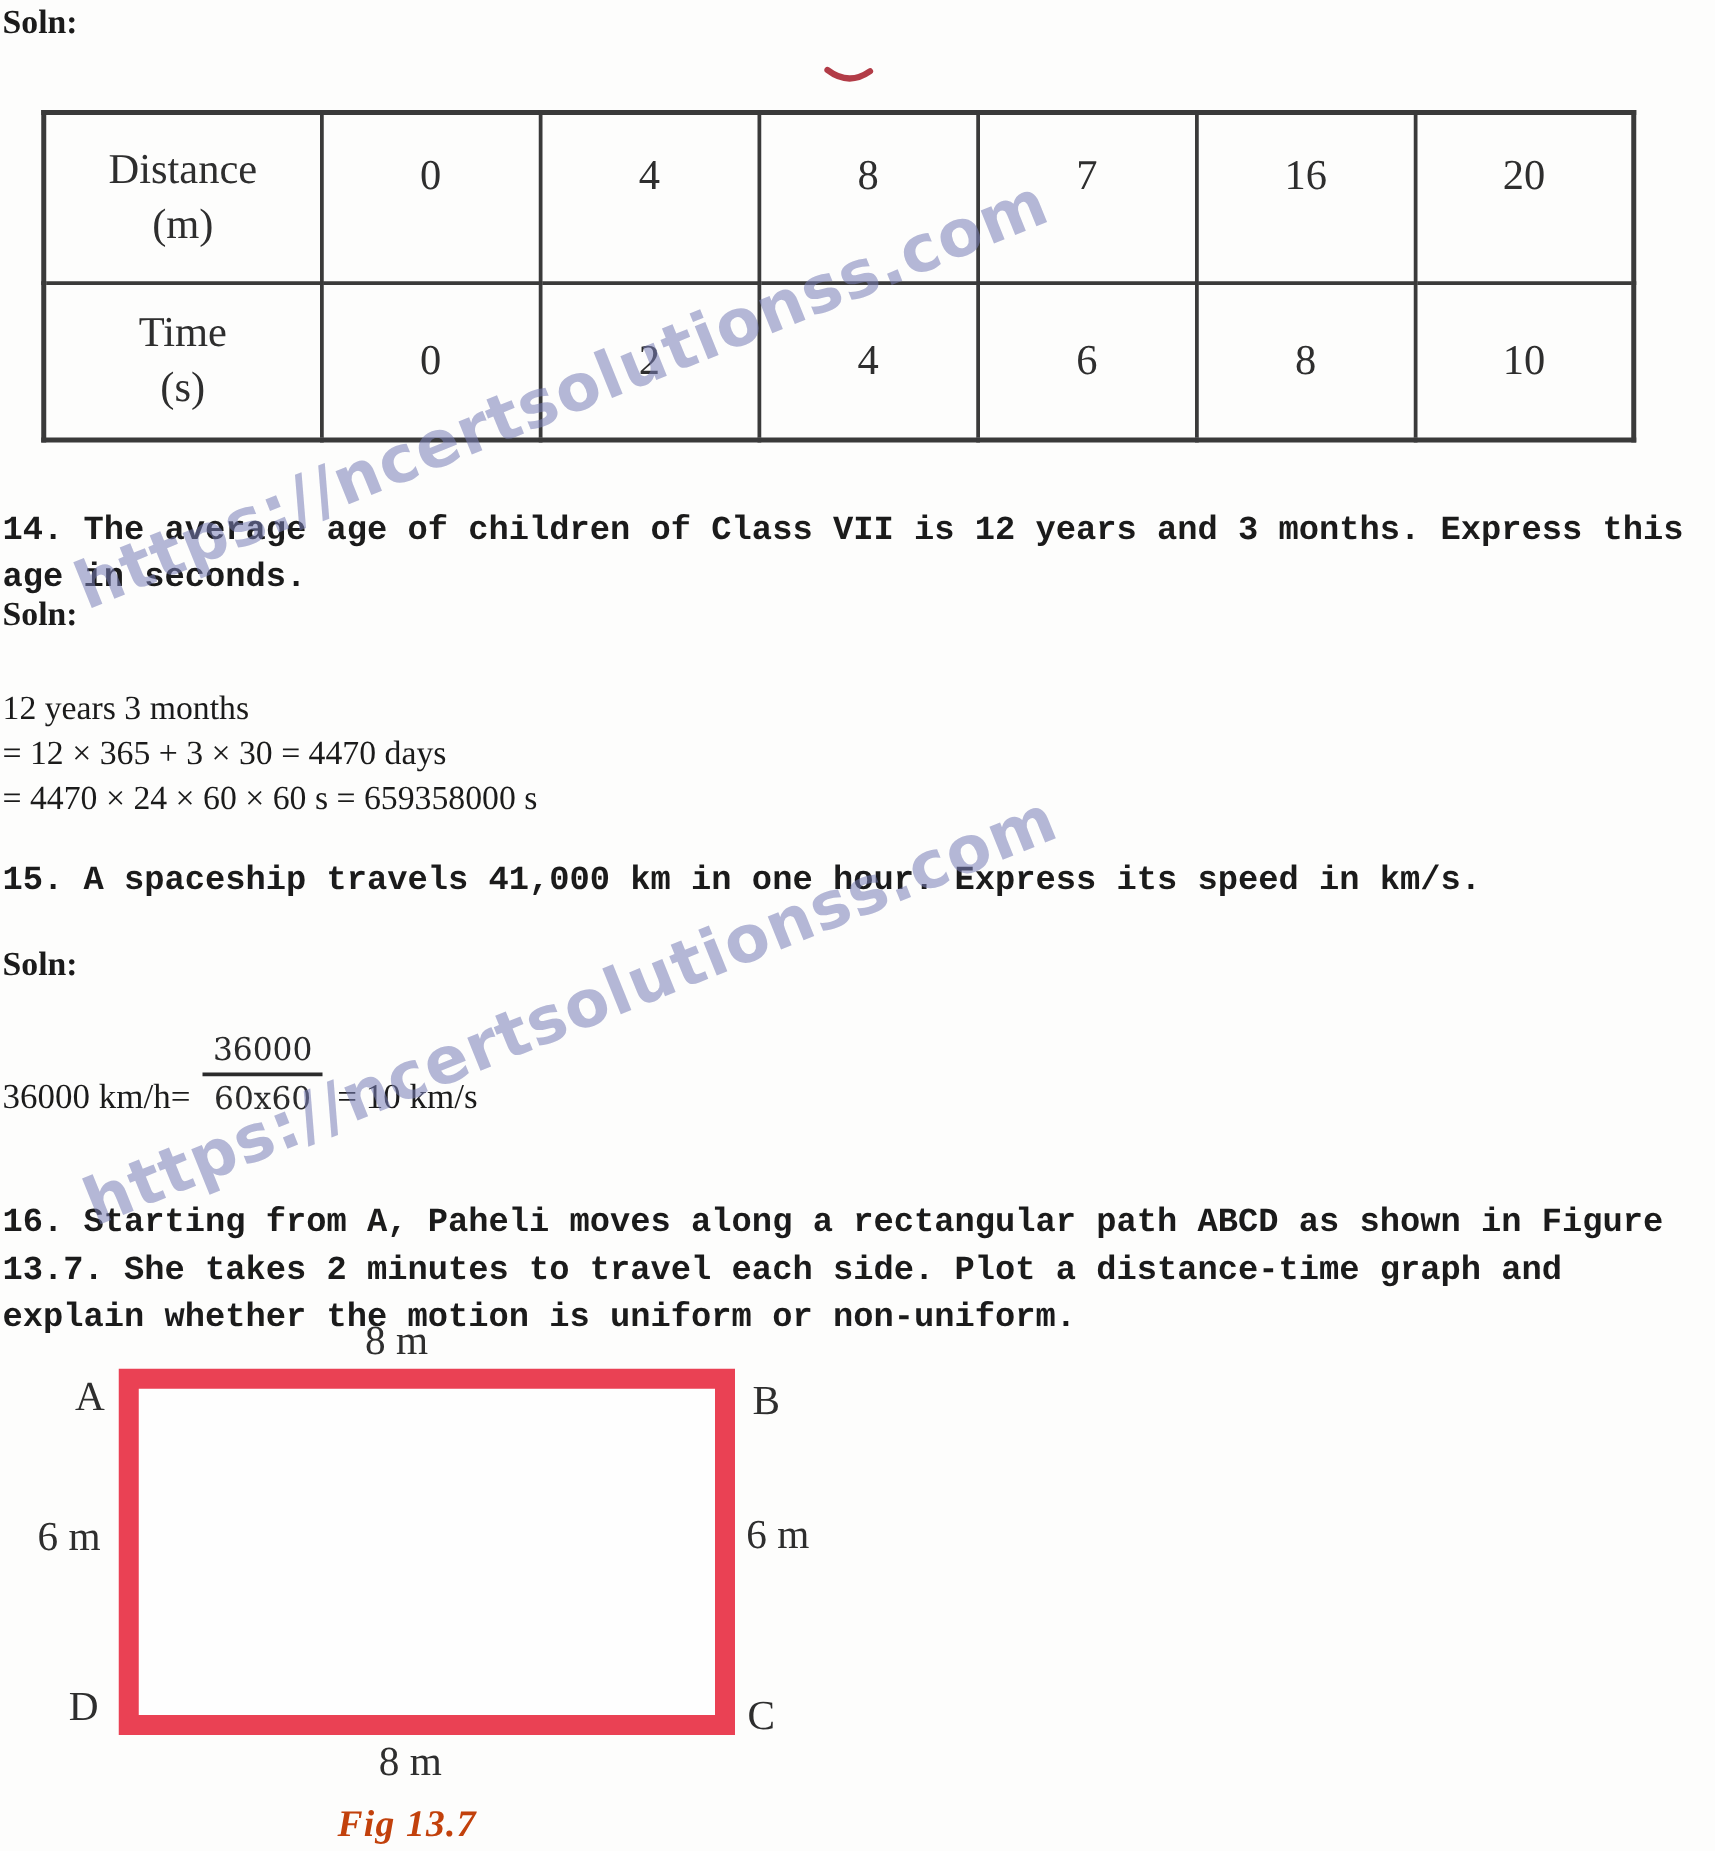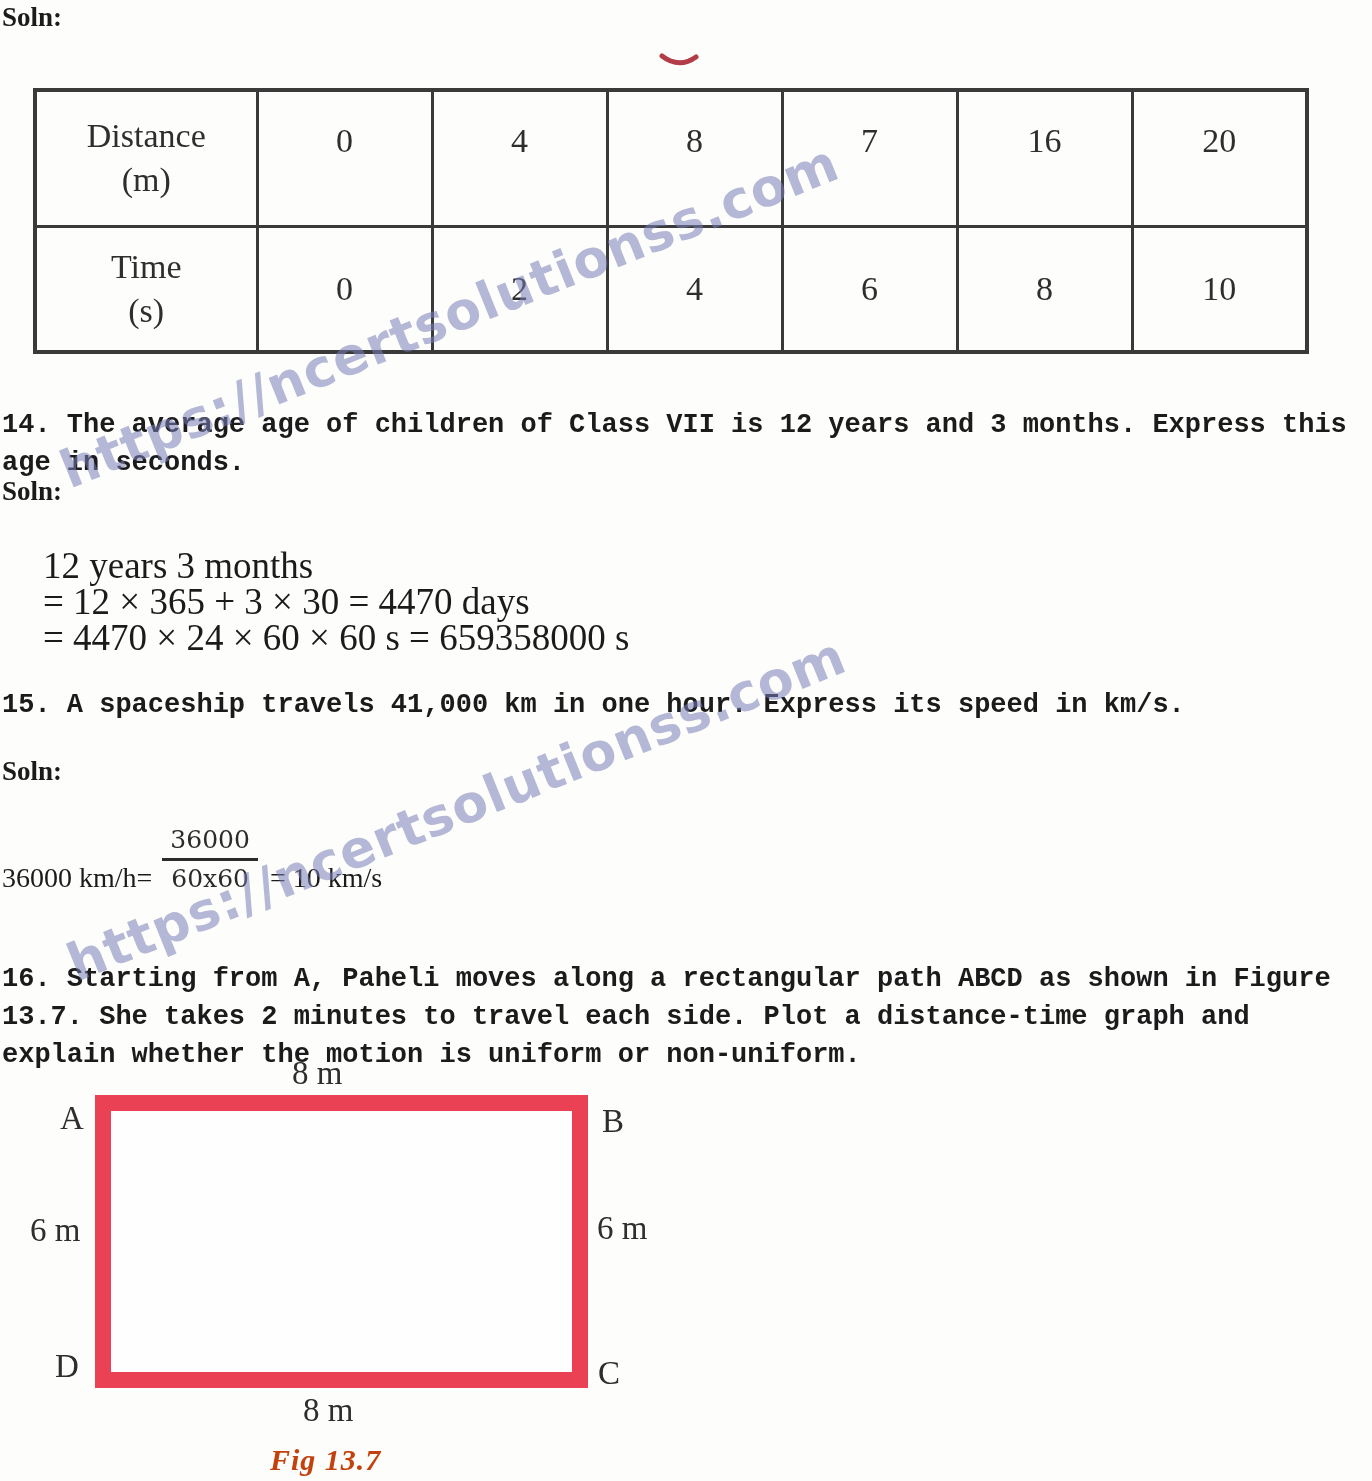--- a/index.html
+++ b/index.html
@@ -45,21 +45,21 @@
   table.dt tr.r1 td.val { padding-bottom: 34px; }
   td.hd { font-size: 33px; line-height: 44px; color:#2e2e2e; }
 
   .qtext {
     font-weight: bold;
     font-size: 27px;
     line-height: 38px;
     width: 1370px;
     font-family: Liberation Mono, monospace;
   }
-  .work { font-size: 37px; line-height: 36px; margin-left: 41px; }
+  .work { font-size: 27px; line-height: 36px; }
 
   
   .expr {
     position:absolute; left:2px; top:812px; height:82px;
     display:flex; align-items:flex-end;
     font-size:28px;
   }
   .frac {
     display:inline-flex; flex-direction:column; align-items:center;
     font-family:"DejaVu Serif", serif;

